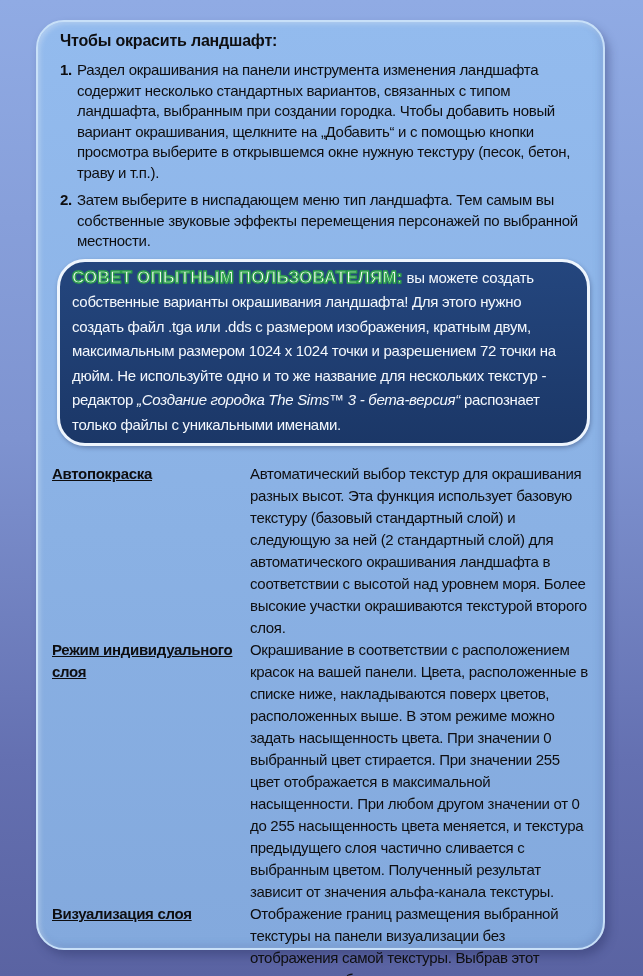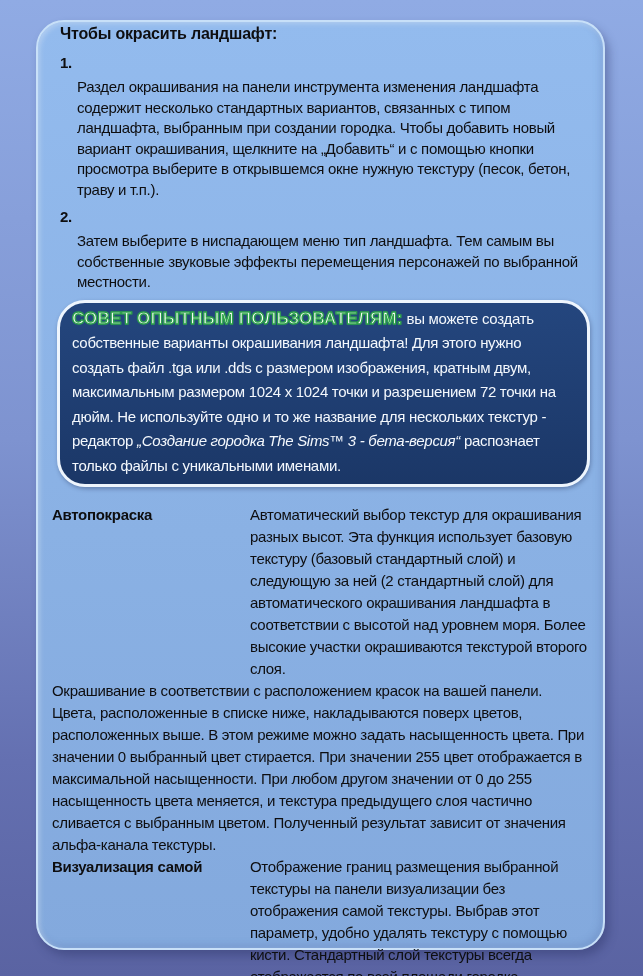--- a/index.html
+++ b/index.html
@@ -12,45 +12,45 @@
   }
   .panel {
     position:absolute; left:36px; top:20px; width:569px; height:930px;
     box-sizing:border-box; border-radius:28px;
     border:2px solid #c8e0f8;
     background:linear-gradient(180deg,#93bbee 0%, #8ab1e4 55%, #83a9dd 100%);
     box-shadow: 4px 6px 10px rgba(40,48,96,0.38),
                 inset 2px 2px 5px rgba(255,255,255,0.30),
                 inset -3px -3px 7px rgba(90,120,175,0.30);
   }
-  .top { padding:2px 12px 0 22px; }
+  .top { padding:9px 12px 0 22px; }
   .title { font-size:16px; font-weight:bold; line-height:20px; margin:0 0 9px 0; letter-spacing:-0.2px; }
   .step { display:flex; margin:0 0 7px 0; font-size:15px; line-height:20.5px; letter-spacing:-0.3px; }
   .step-num { font-weight:bold; width:17px; flex:none; }
-  .step-text { flex:1;margin-top:24px; }
+  .step-text { flex:1; }
   .tipbox {
     margin:5px 13px 0 19px;
     border:3px solid #eef5fd; border-radius:28px;
     background:linear-gradient(180deg,#24467e 0%, #1b3767 100%);
     color:#f4f8fd;
     padding:4px 13px 6px 12px;
     font-size:15px; line-height:24.5px; letter-spacing:-0.3px;
     box-shadow: 1px 2px 4px rgba(30,40,80,0.35);
   }
   .tip-head {
     font-weight:bold; font-size:17px; color:#ffffff;
     -webkit-text-stroke:1.3px #2da249;
     text-shadow:0 0 2px rgba(50,190,80,0.85);
     letter-spacing:0.2px;
   }
   .tip-italic { font-style:italic; }
   .lower { padding:17px 13px 0 14px; font-size:15px; line-height:22px; letter-spacing:-0.3px; }
   .intro { margin:0 0 1px 0; }
   .prow { display:flex; align-items:flex-start; }
-  .pterm { width:198px; flex:none; font-weight:bold; padding-right:8px; box-sizing:border-box; }
+  .pterm { width:198px; flex:none; font-weight:bold; padding-right:8px; box-sizing:border-box;text-decoration:underline; }
   .pdef { flex:1; }
 </style>
 </head>
 <body>
 
 <div class="panel">
 
   <div class="top">
     <h2 class="title">Чтобы окрасить ландшафт:</h2>
 
@@ -70,22 +70,23 @@
   </div>
 
   <div class="lower">
 
     <div class="prow">
       <span class="pterm">Автопокраска</span>
       <span class="pdef">Автоматический выбор текстур для окрашивания разных высот. Эта функция использует базовую текстуру (базовый стандартный слой) и следующую за ней (2 стандартный слой) для автоматического окрашивания ландшафта в соответствии с высотой над уровнем моря. Более высокие участки окрашиваются текстурой второго слоя.</span>
     </div>
 
     <div class="prow">
+      <span class="pterm">Режим индивидуального слоя</span>
       <span class="pdef">Окрашивание в соответствии с расположением красок на вашей панели. Цвета, расположенные в списке ниже, накладываются поверх цветов, расположенных выше. В этом режиме можно задать насыщенность цвета. При значении 0 выбранный цвет стирается. При значении 255 цвет отображается в максимальной насыщенности. При любом другом значении от 0 до 255 насыщенность цвета меняется, и текстура предыдущего слоя частично сливается с выбранным цветом. Полученный результат зависит от значения альфа-канала текстуры.</span>
     </div>
 
     <div class="prow">
-      <span class="pterm">Визуализация самой</span>
+      <span class="pterm">Визуализация слоя</span>
       <span class="pdef">Отображение границ размещения выбранной текстуры на панели визуализации без отображения самой текстуры. Выбрав этот параметр, удобно удалять текстуру с помощью кисти. Стандартный слой текстуры всегда отображается по всей площади городка.</span>
     </div>
   </div>
 
 </div>
 
 </body></html>

